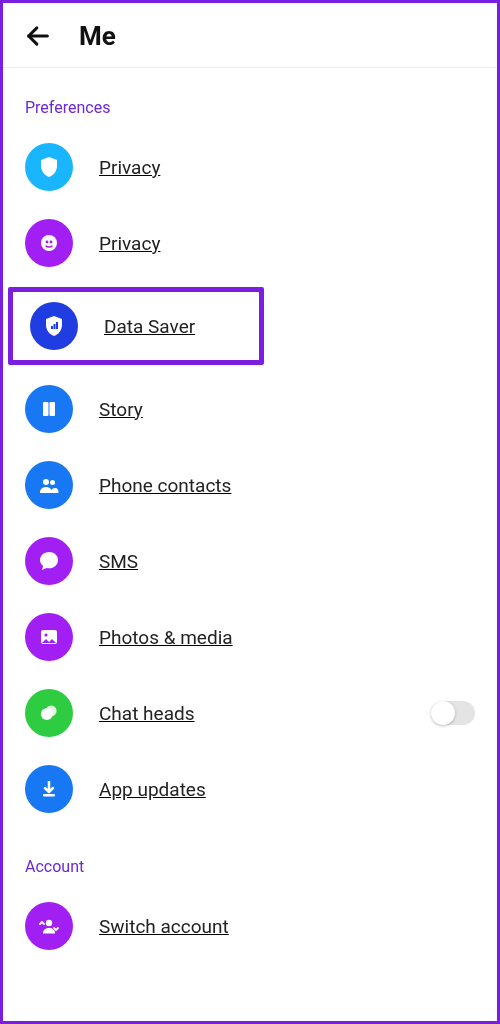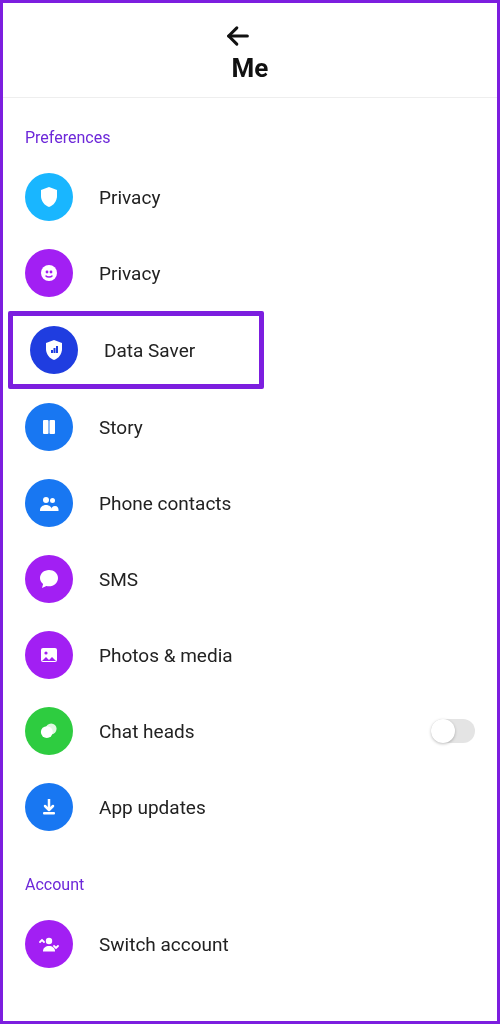--- a/index.html
+++ b/index.html
@@ -10,21 +10,20 @@
     height: 1024px;
     overflow: hidden;
     border: 3px solid #7c1edf;
     position: relative;
   }
   .header {
     display: flex;
     align-items: center;
     padding: 16px 18px 14px 18px;
     border-bottom: 1px solid #eee;
-    flex-direction: column;
   }
   .back {
     width: 34px;
     height: 34px;
     display: flex;
     align-items: center;
     justify-content: center;
     margin-right: 24px;
     cursor: pointer;
   }
@@ -40,40 +39,41 @@
   }
   .list {
     display: flex;
     flex-direction: column;
   }
   .item {
     display: flex;
     align-items: center;
     padding: 14px 22px;
     cursor: pointer;
+    text-decoration: underline;
   }
   .icon-circle {
     width: 48px;
     height: 48px;
     border-radius: 50%;
     display: flex;
     align-items: center;
     justify-content: center;
     flex-shrink: 0;
     margin-right: 26px;
   }
   .item-label {
     font-size: 19px;
     color: #222;
     flex: 1;
   }
   .highlight {
     border: 5px solid #7c1edf;
     border-radius: 2px;
-    margin: 0 0;
+    margin: 6px 0;
     padding: 10px 17px;
     width: 256px;
     margin-left: 5px;
   }
   .toggle {
     width: 44px;
     height: 24px;
     background: #e4e4e4;
     border-radius: 14px;
     position: relative;

